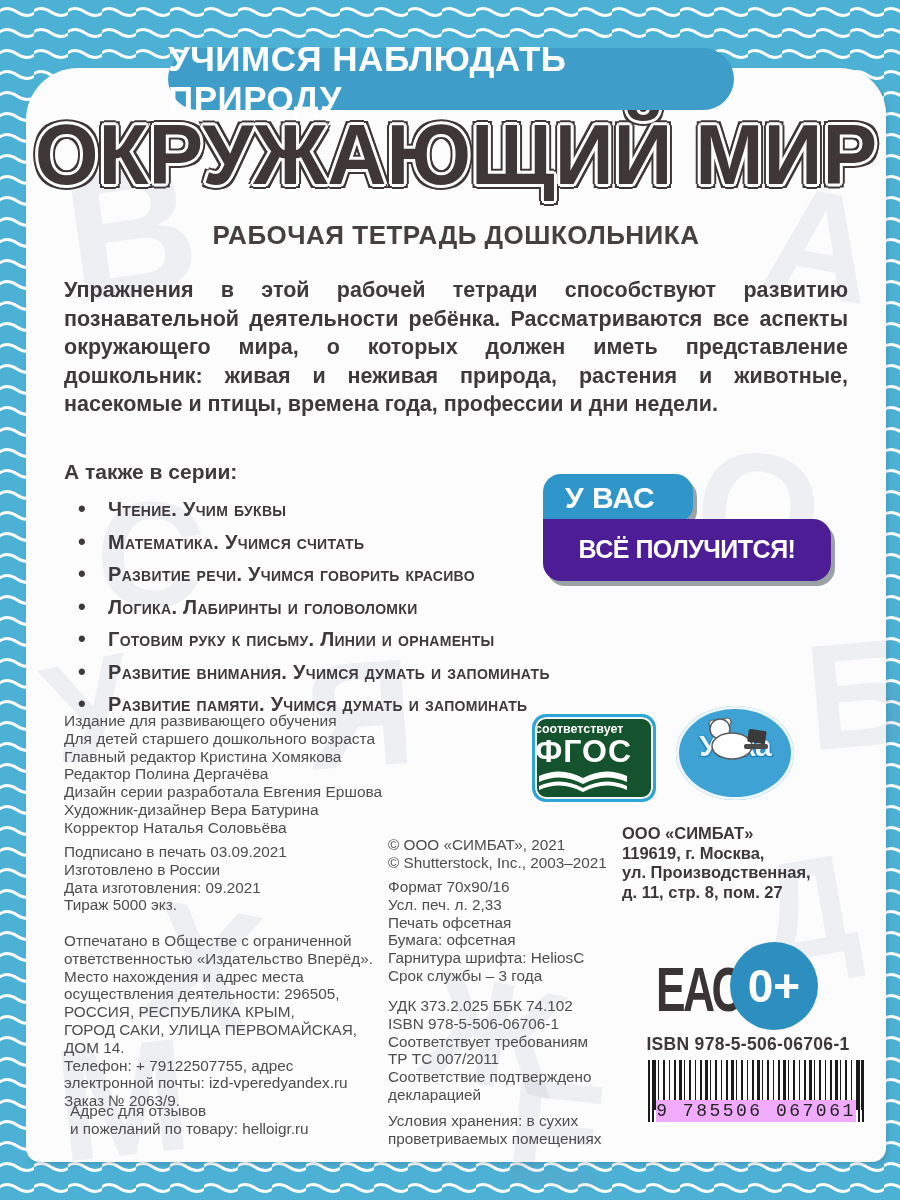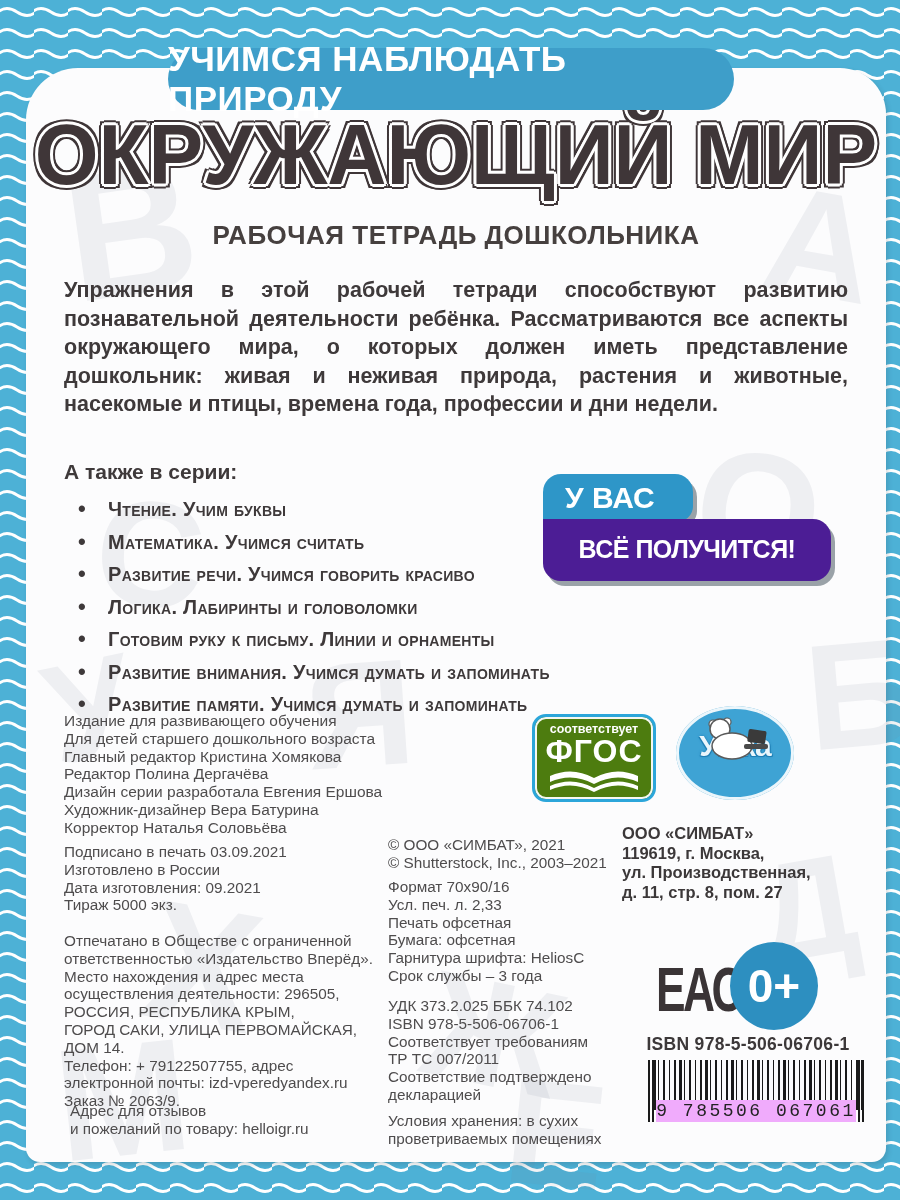--- a/index.html
+++ b/index.html
@@ -67,22 +67,22 @@
   }
   
   .prelines{white-space:pre-line;}
   .credits{
     position:absolute;left:38px;top:644px;z-index:2;
     font-size:15.5px;line-height:17.8px;color:#4e4c4d;
   }
   
   .fgos{
     position:absolute;left:506px;top:646px;width:124px;height:88px;z-index:2;
-    background:#4d7c0f;border-radius:14px;box-sizing:border-box;
-    border:3px solid #2ca6da;display:flex;flex-direction:column;align-items:center;
+    background:#14532d;border-radius:14px;box-sizing:border-box;
+    border:3px solid #2ca6da;display:flex;flex-direction:column;align-items:flex-start;
     box-shadow:inset 0 0 0 2px rgba(255,255,255,.95);
   }
   .fgos .cap{color:#fff;font-size:12.5px;font-weight:bold;margin-top:5px;}
   .fgos .big{color:#fff;font-size:32px;font-weight:bold;letter-spacing:1px;line-height:30px;}
   
   .umka{
     position:absolute;left:650px;top:638px;width:118px;height:94px;z-index:2;
     background:#3ea3d4;border-radius:50%;box-shadow:inset 0 0 0 3px rgba(255,255,255,.9);
     display:flex;flex-direction:column;align-items:center;justify-content:center;overflow:hidden;
   }

